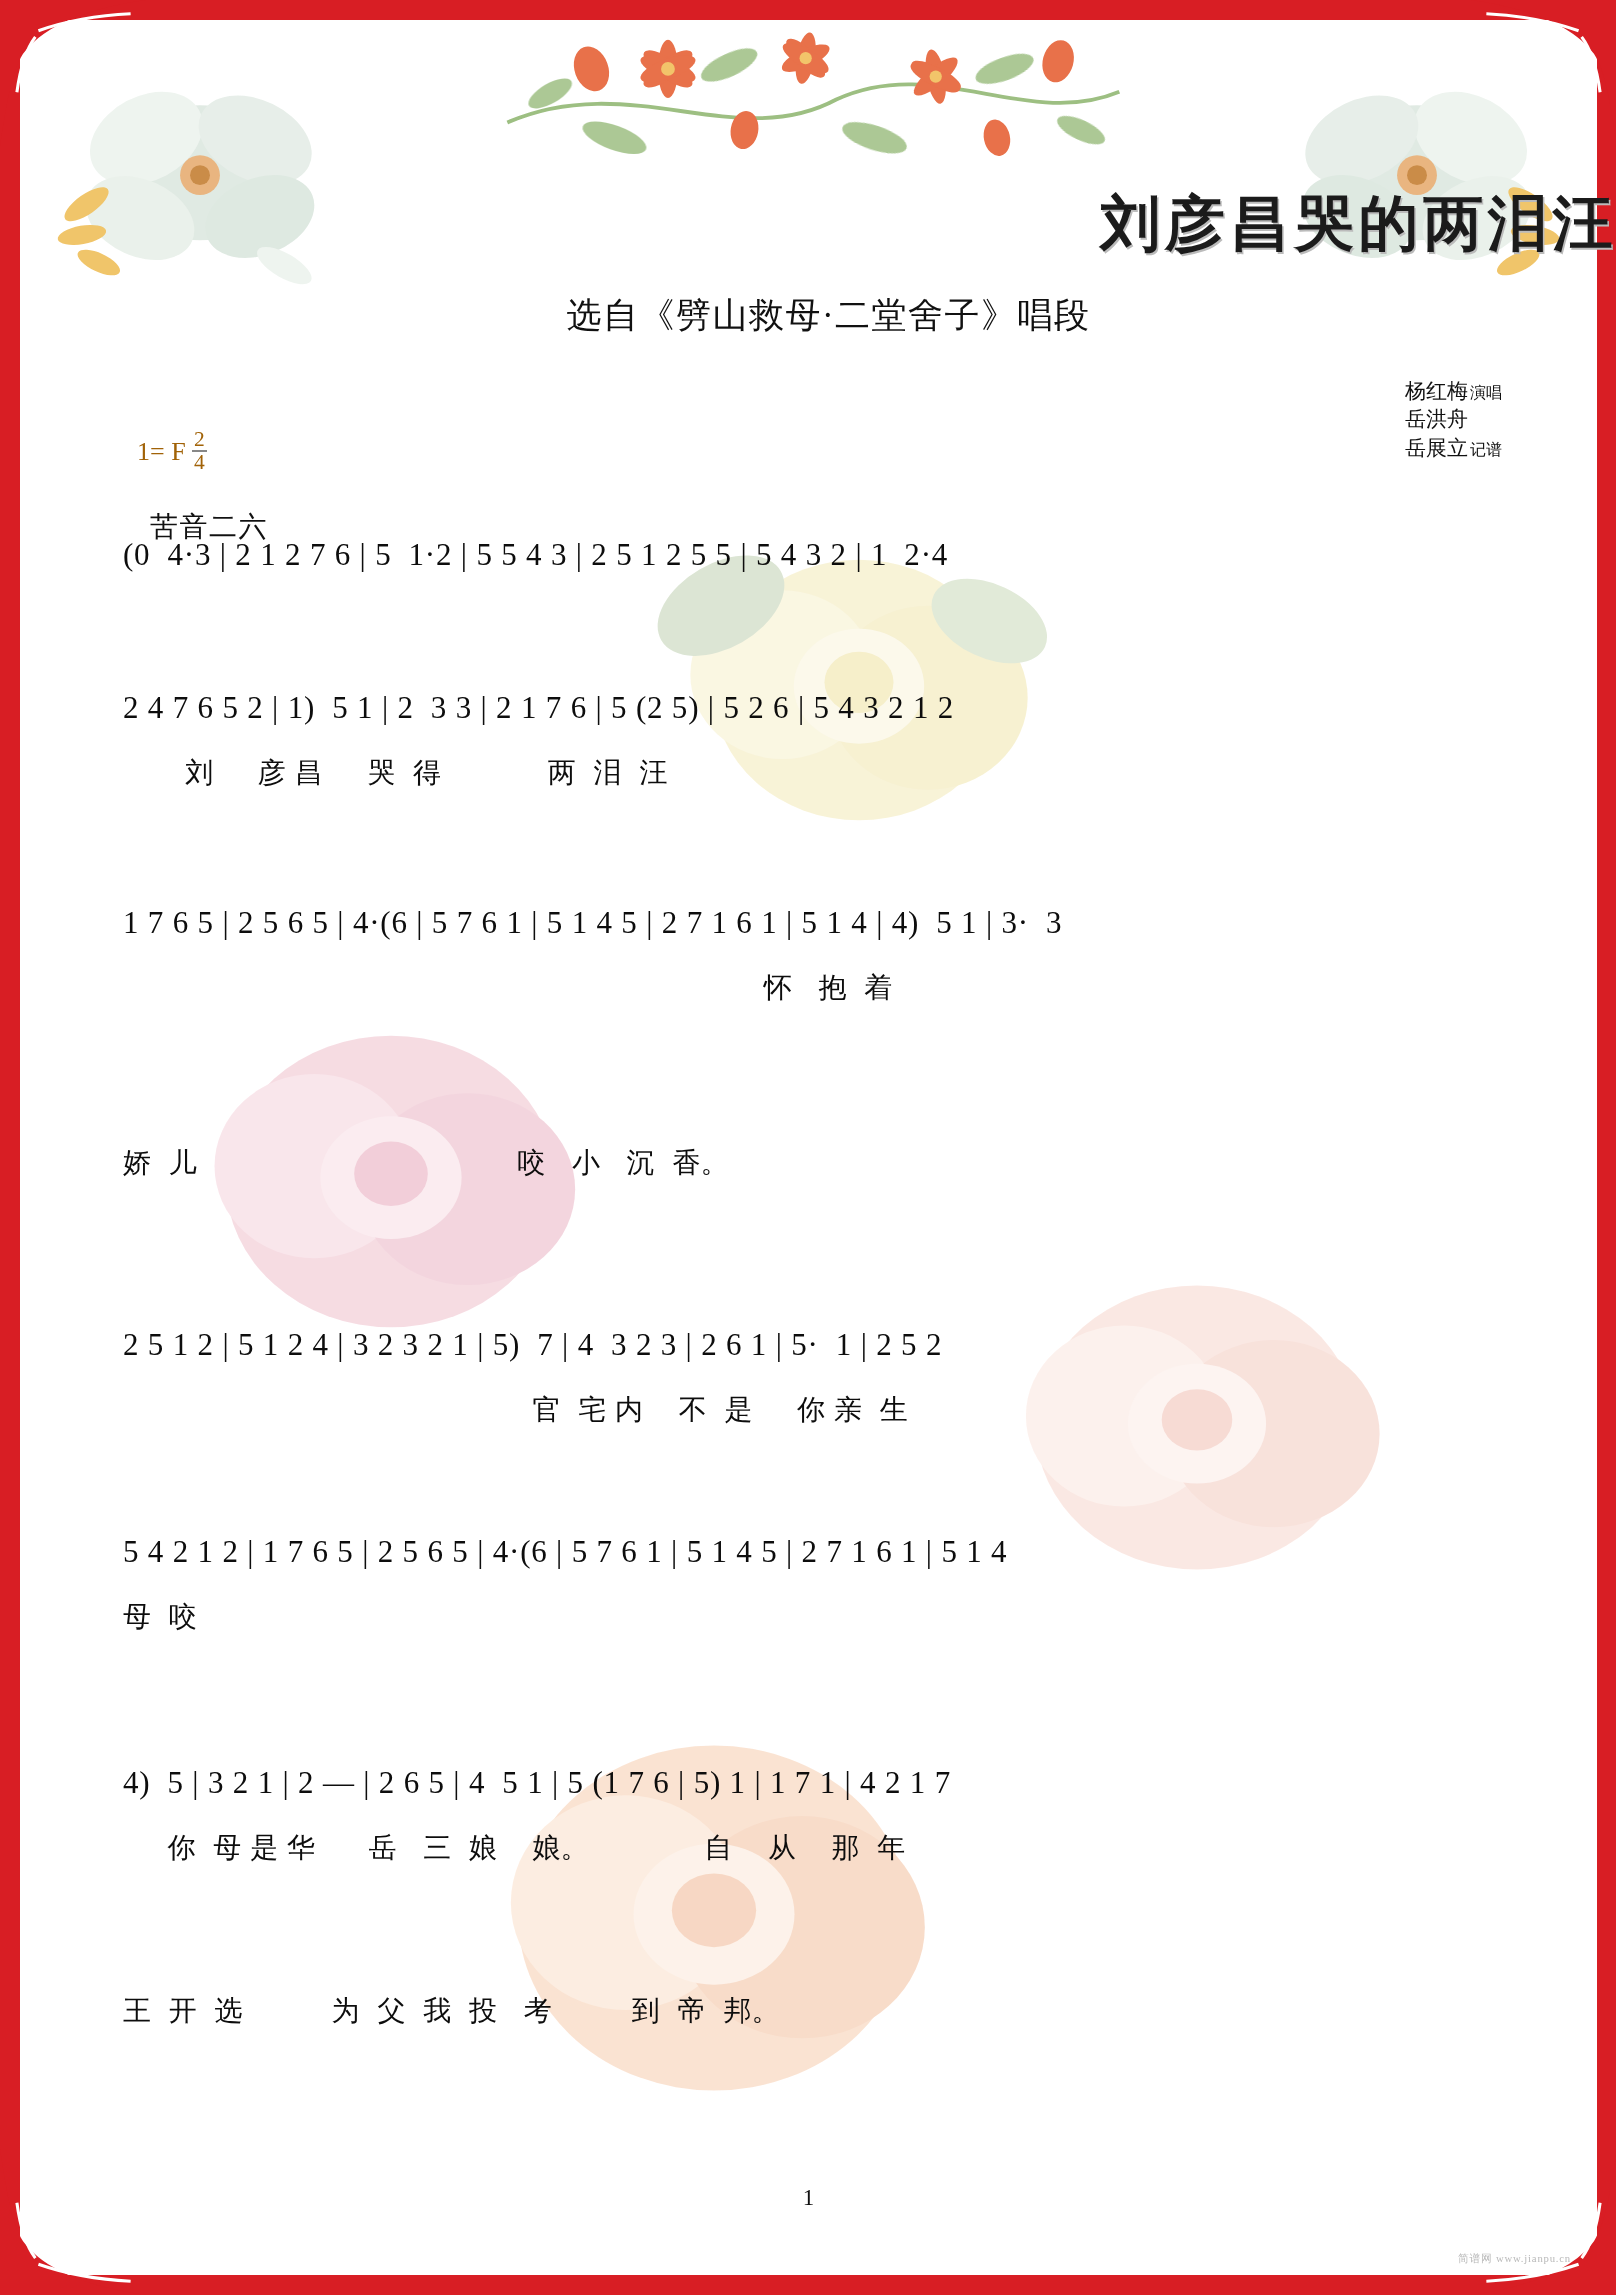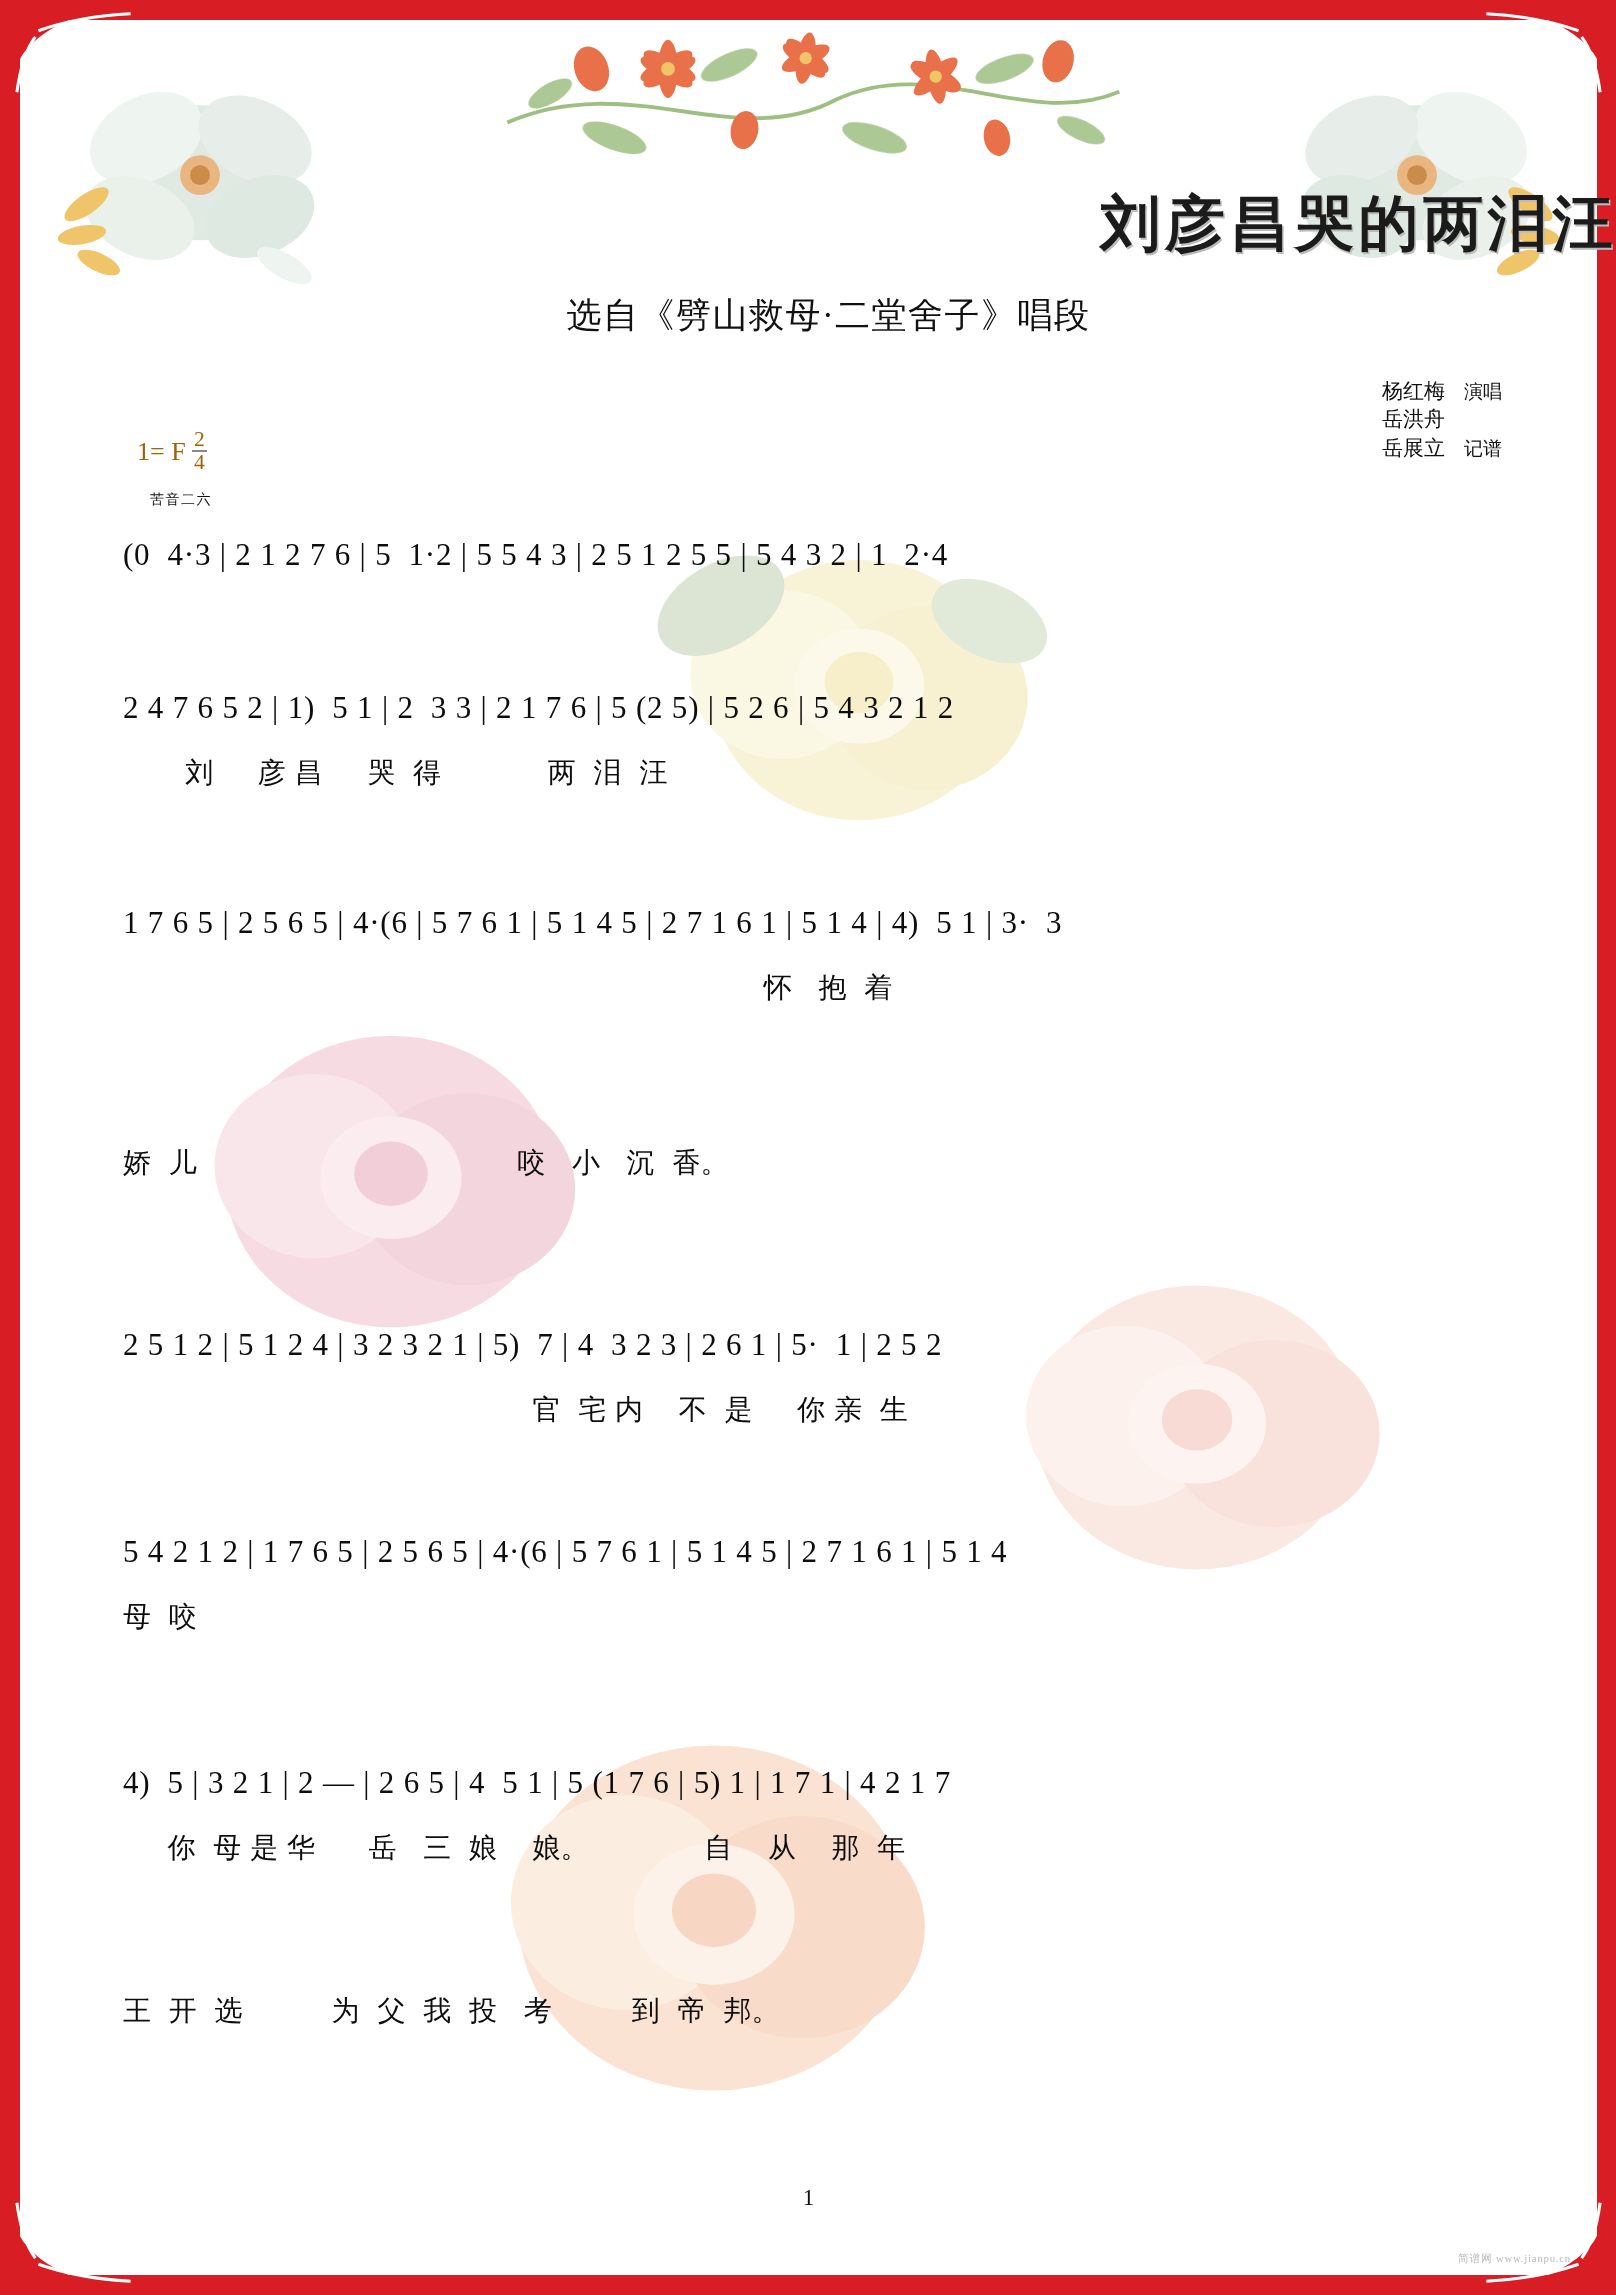--- a/index.html
+++ b/index.html
@@ -85,21 +85,21 @@
   .credits {
     position: absolute;
     top: 377px;
     right: 115px;
     text-align: left;
     font-size: 21px;
     line-height: 1.35;
     color: #111;
   }
   .credits .row { white-space: nowrap; }
-  .credits .role { font-size: 19px; margin-left: 19px; }
+  .credits .role { font-size: 16px; margin-left: 2px; }
 
   .keysig {
     position: absolute;
     top: 430px;
     left: 137px;
     font-size: 26px;
     color: #a16207;
     display: flex;
     align-items: center;
     gap: 6.1px;
@@ -110,23 +110,23 @@
     align-items: center;
     line-height: 1;
     font-size: 21.5px;
     transform: translateY(-1.5px);
   }
   .frac .num { border-bottom: 1.5px solid #111; padding: 0 2.3px; }
   .frac .den { padding: 0 2.3px; }
 
   .mode-label {
     position: absolute;
-    top: 491px;
+    top: 508px;
     left: 150px;
-    font-size: 14px;
+    font-size: 28px;
     color: #111;
     letter-spacing: 1.5px;
   }
 
   
   .system {
     position: absolute;
     left: 123px;
     width: 1381px;
   }

